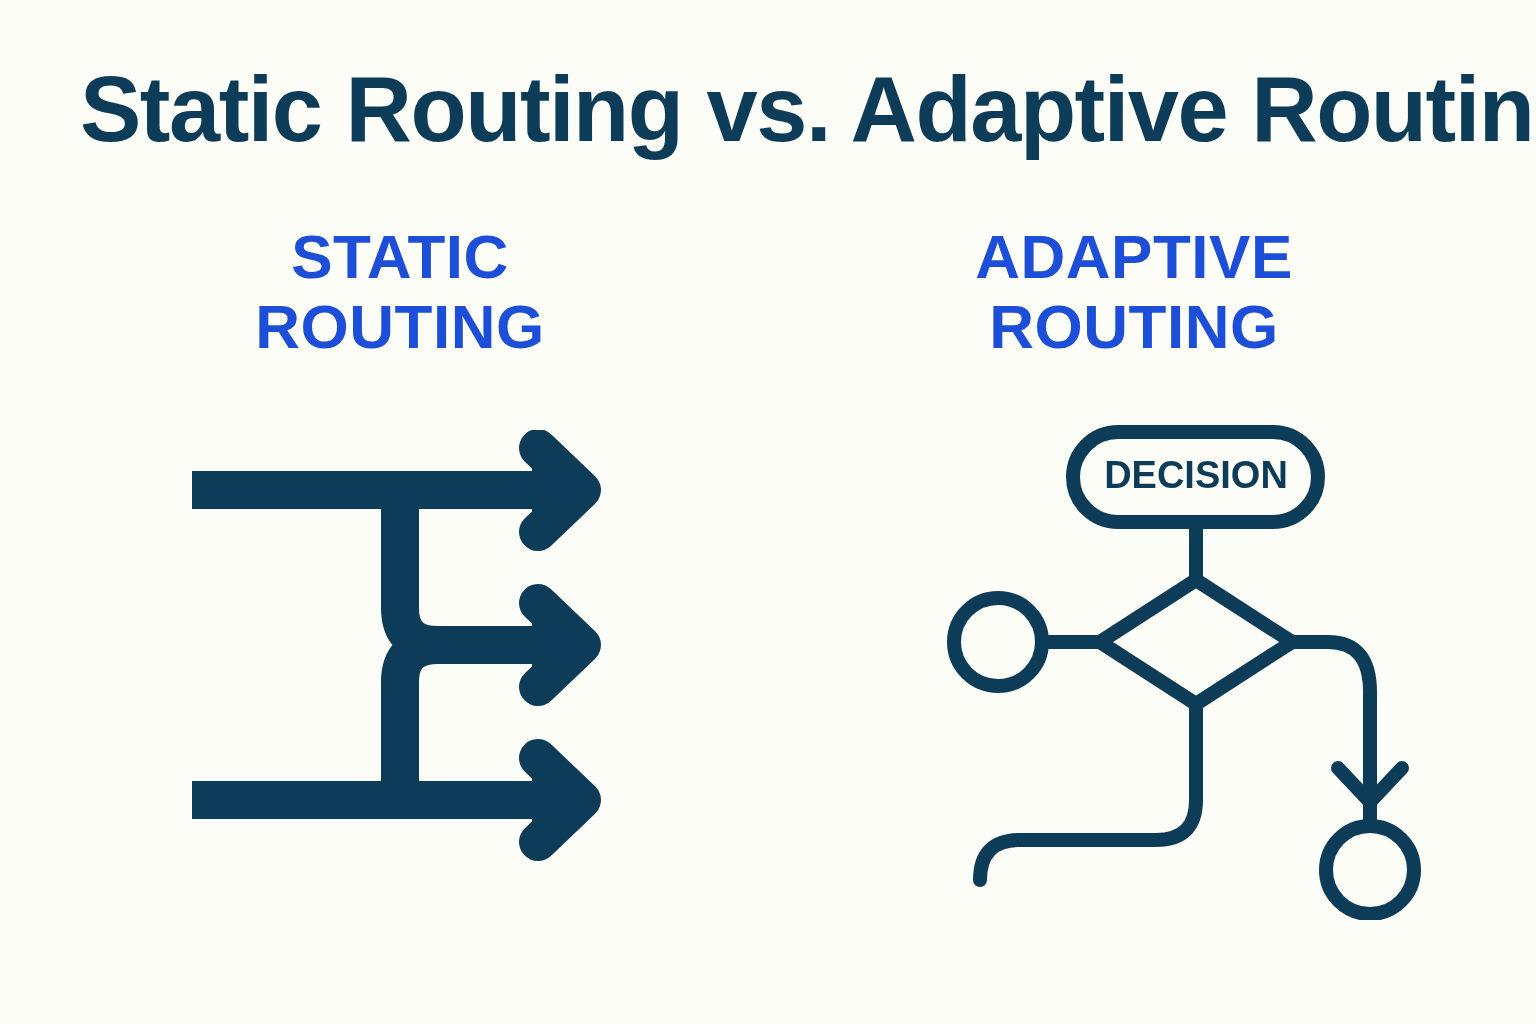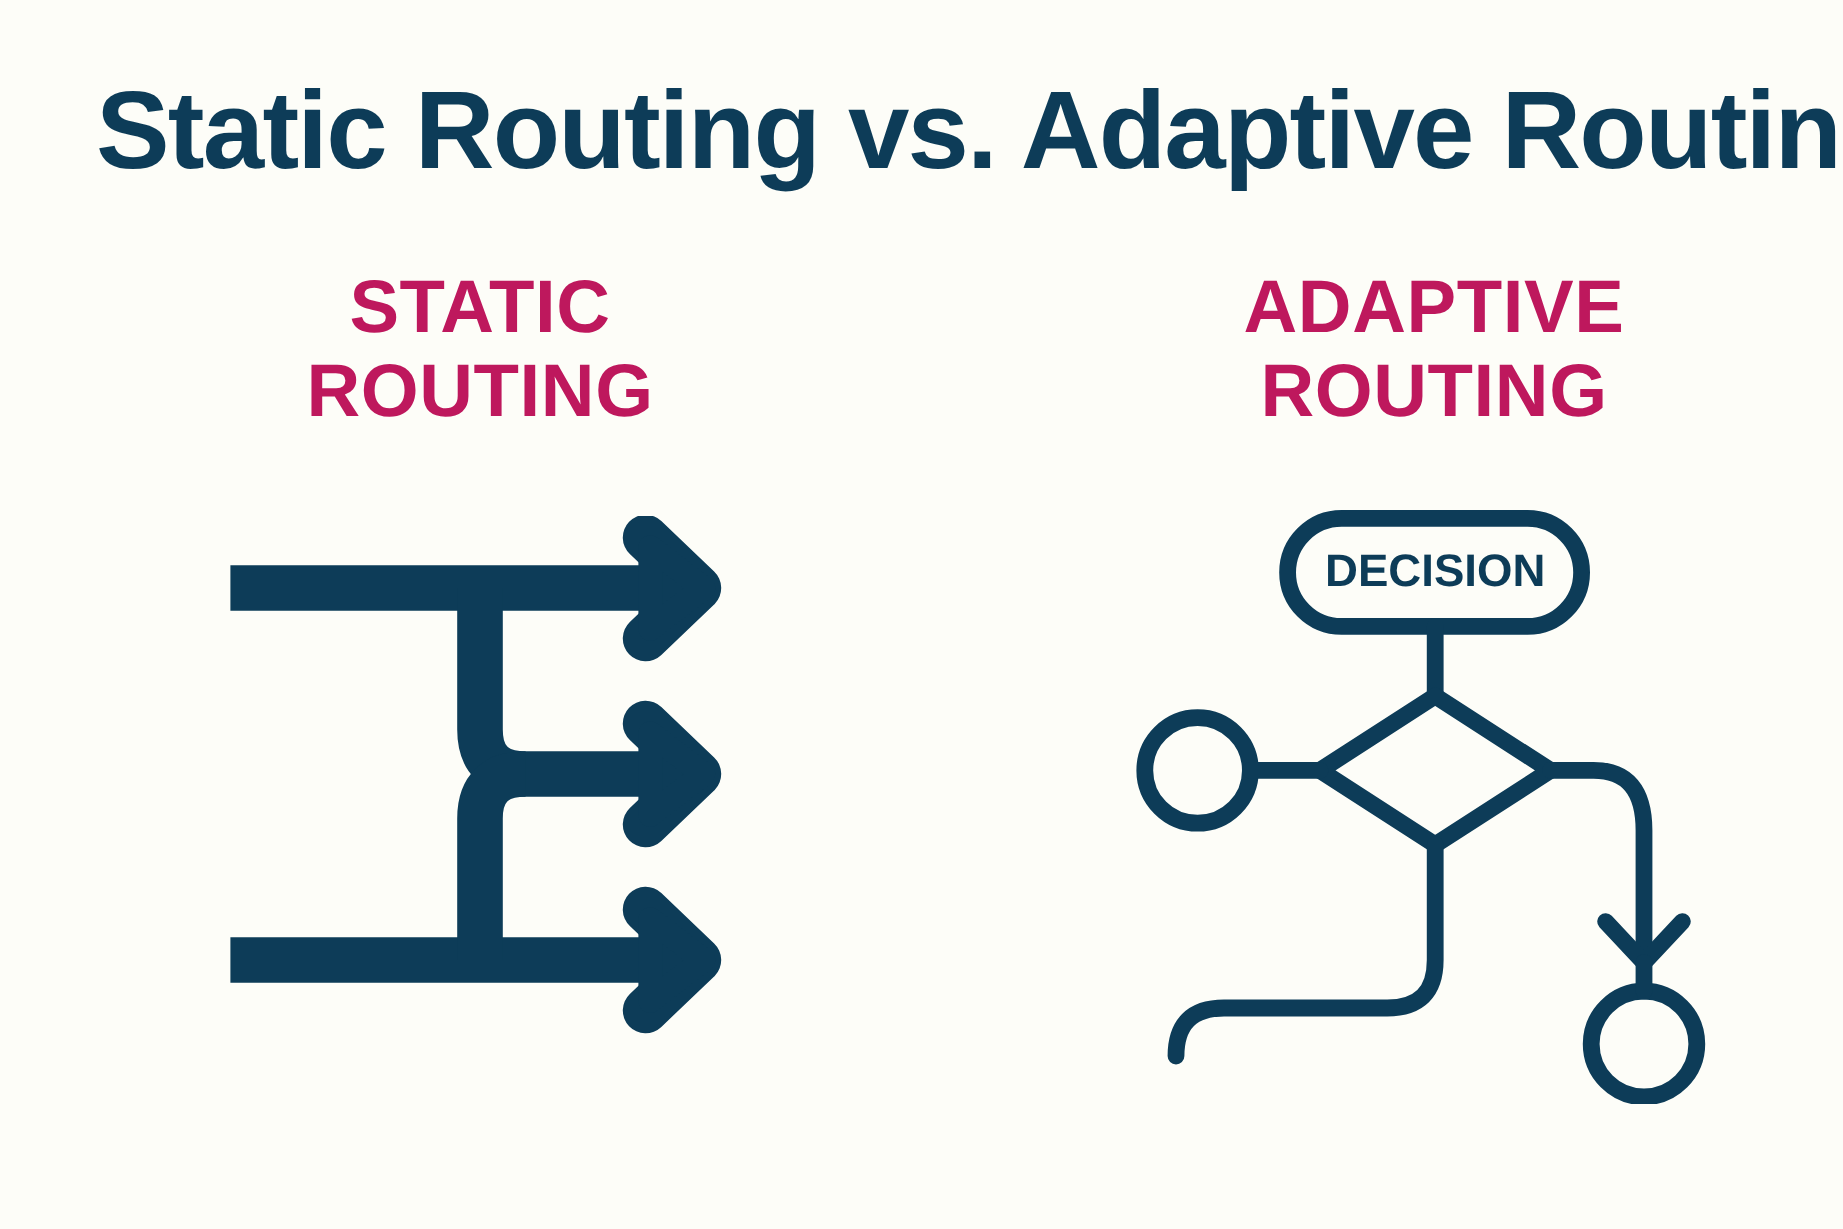--- a/index.html
+++ b/index.html
@@ -39,32 +39,32 @@
     overflow: hidden;
   }
 
   
   .col-heading {
     position: absolute;
     font-family: "Liberation Sans", sans-serif;
     font-weight: bold;
     font-size: 62px;
     line-height: 70px;
-    color: #be185d;
+    color: #1d4ed8;
     text-align: center;
     letter-spacing: 0.5px;
     white-space: pre-line;
   }
   #static-heading {
     left: 150px;
     top: 222px;
     width: 500px;
   }
   #adaptive-heading {
-    left: 945px;
+    left: 884px;
     top: 222px;
     width: 500px;
   }
 
   
   .icon-panel {
     position: absolute;
     text-align: center;
   }
   #static-icon-panel {

